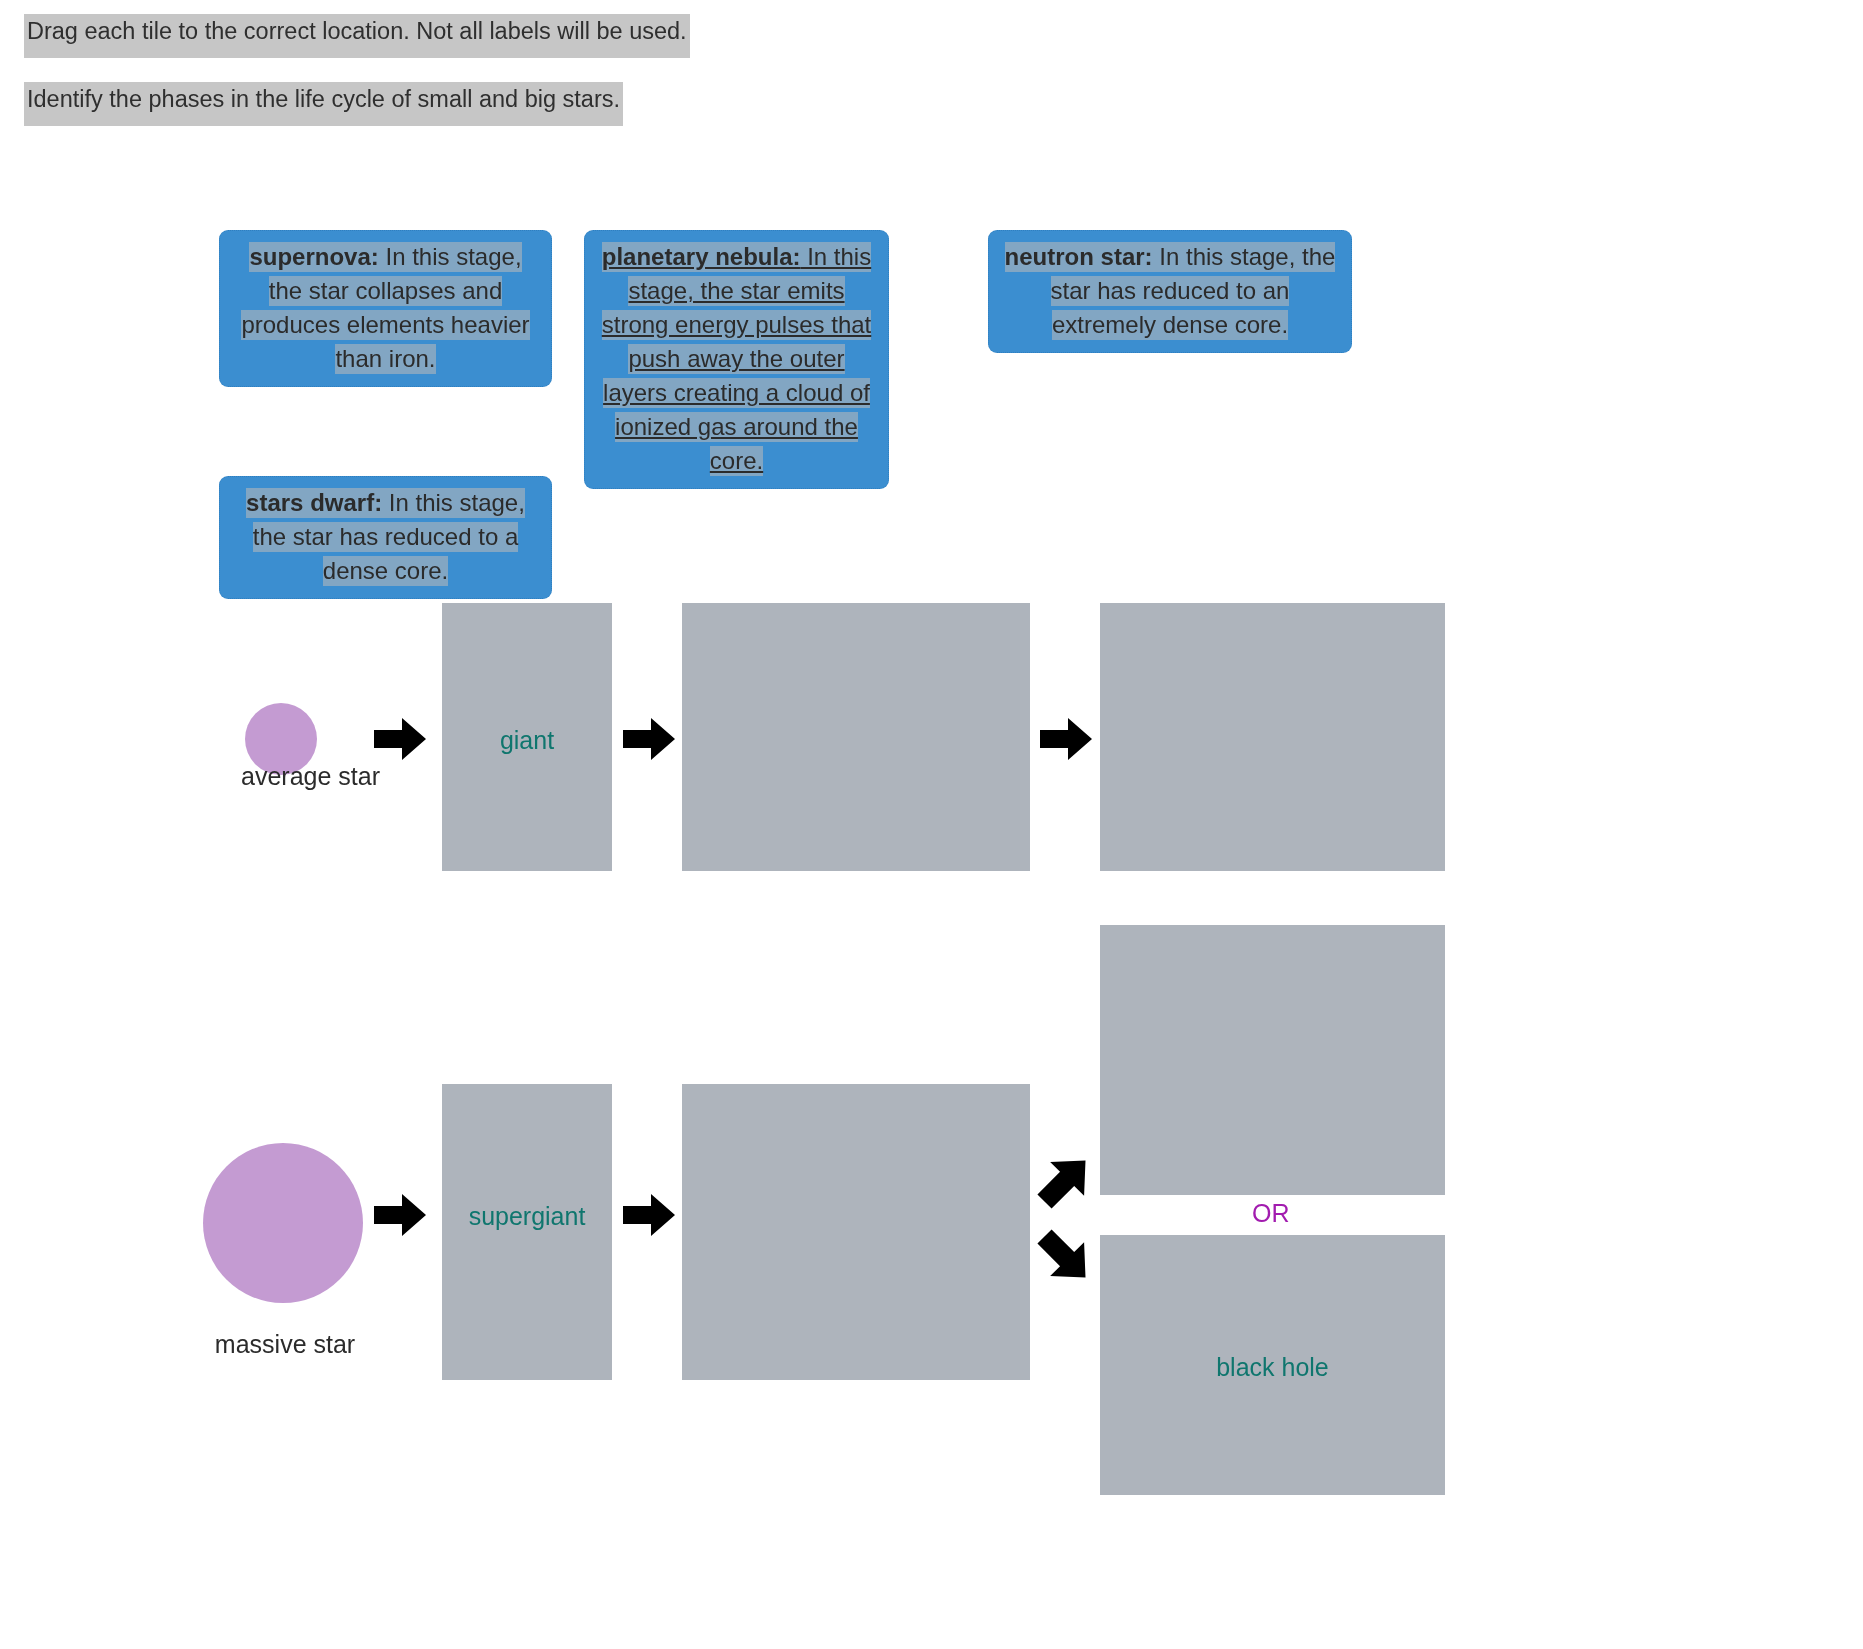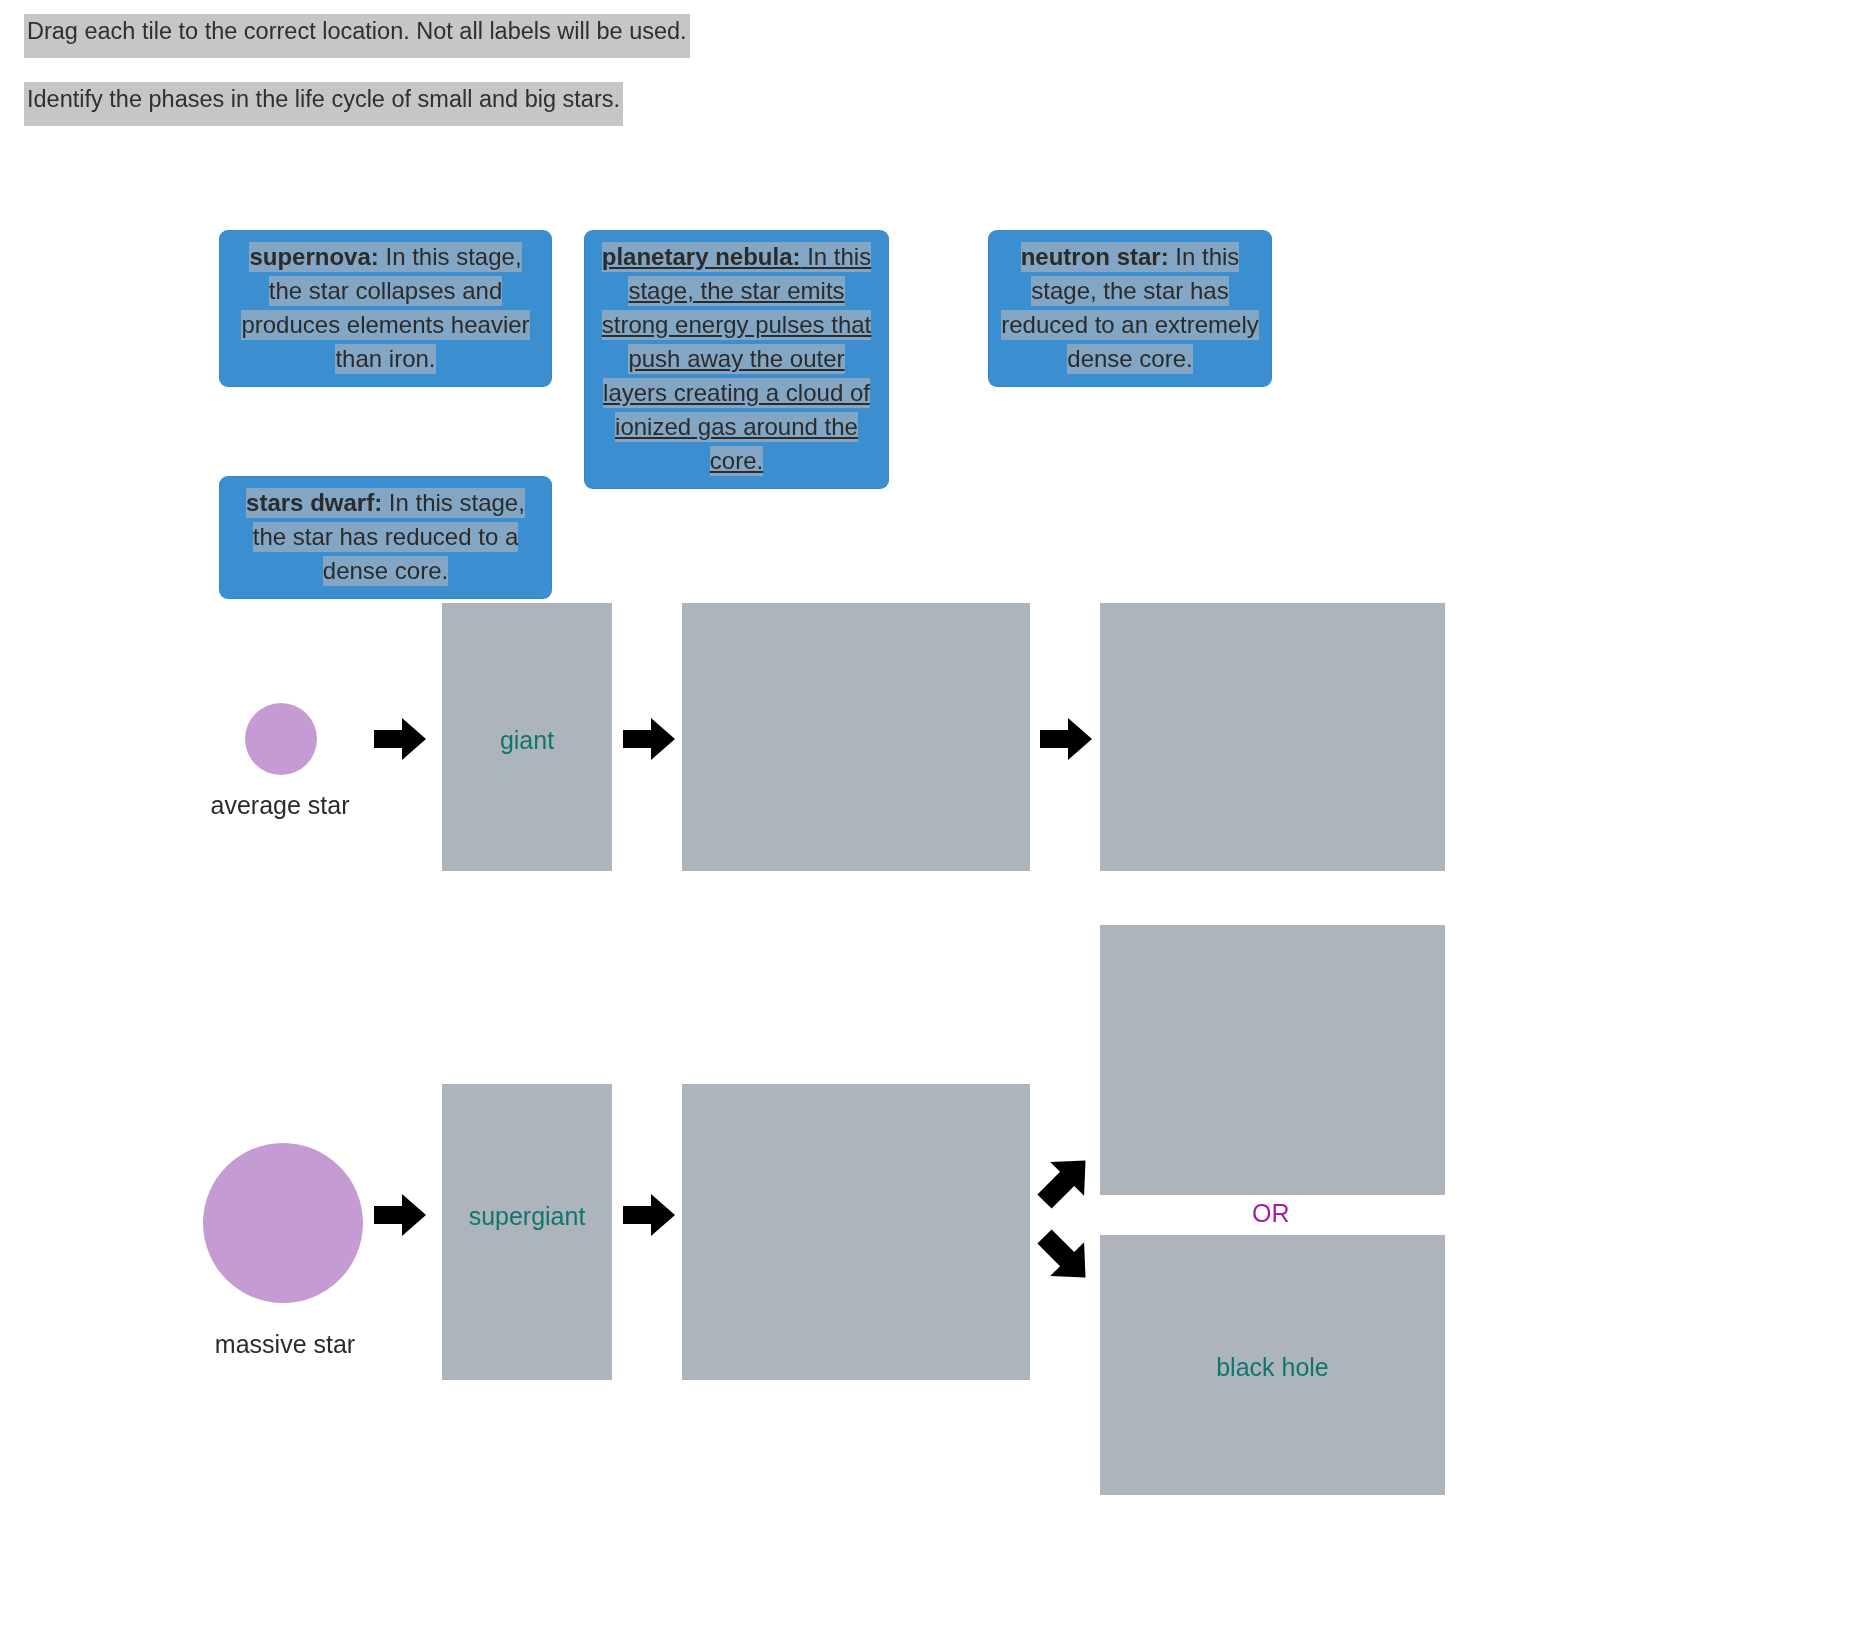--- a/index.html
+++ b/index.html
@@ -48,21 +48,21 @@
   
   .tile .sel{
     background:rgba(175,180,188,0.62);
     box-decoration-break:clone;
     -webkit-box-decoration-break:clone;
     padding:1px 0 2px 0;
   }
 
   #tile-supernova      {left:219px; top:186px; width:333px;}
   #tile-planetary      {left:584px; top:186px; width:305px;text-decoration:underline;}
-  #tile-neutron        {left:988px; top:186px; width:284px;}
+  #tile-neutron        {left:988px; top:186px; width:364px;}
   #tile-white-dwarf    {left:219px; top:432px; width:333px;}
 
   
   .dropzone{
     position:absolute;
     background:#aeb4bc;
     box-sizing:border-box;
   }
   .zone-label{
     position:absolute;
@@ -89,21 +89,21 @@
   .or-text{
     position:absolute;
     font-size:25px;
     color:#a21caf;
     white-space:nowrap;
     user-select:none;
   }
 
   
   #star-average        {left:245px; top:703px; width:72px;  height:72px;}
-  #label-average-star  {left:180px; top:791px; width:200px;}
+  #label-average-star  {left:180px; top:762px; width:200px;text-align:right;}
   #arrow-a1            {left:374px; top:718px; width:52px;  height:42px;}
   #zone-a1             {left:442px; top:603px; width:170px; height:268px;}
   #label-giant         {left:442px; top:726px; width:170px;}
   #arrow-a2            {left:623px; top:718px; width:52px;  height:42px;}
   #zone-a2             {left:682px; top:603px; width:348px; height:268px;}
   #arrow-a3            {left:1040px;top:718px; width:52px;  height:42px;}
   #zone-a3             {left:1100px;top:603px; width:345px; height:268px;}
 
   
   #star-massive        {left:203px; top:1143px; width:160px; height:160px;}

